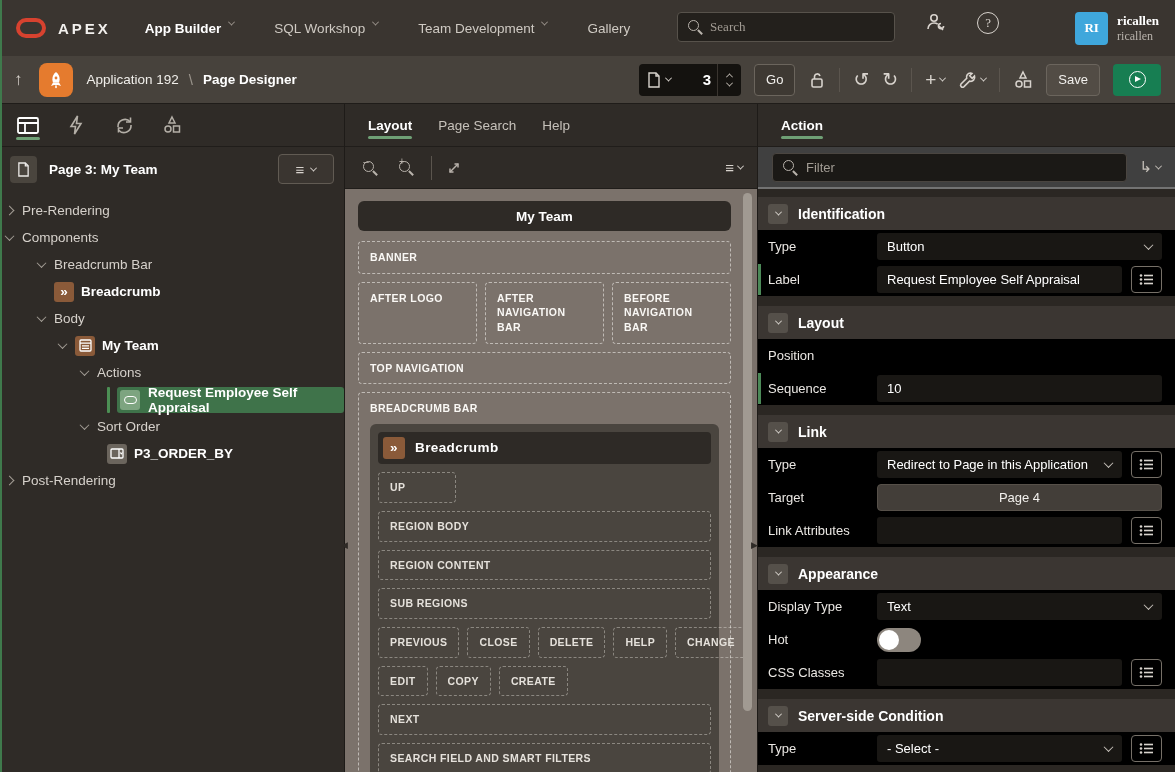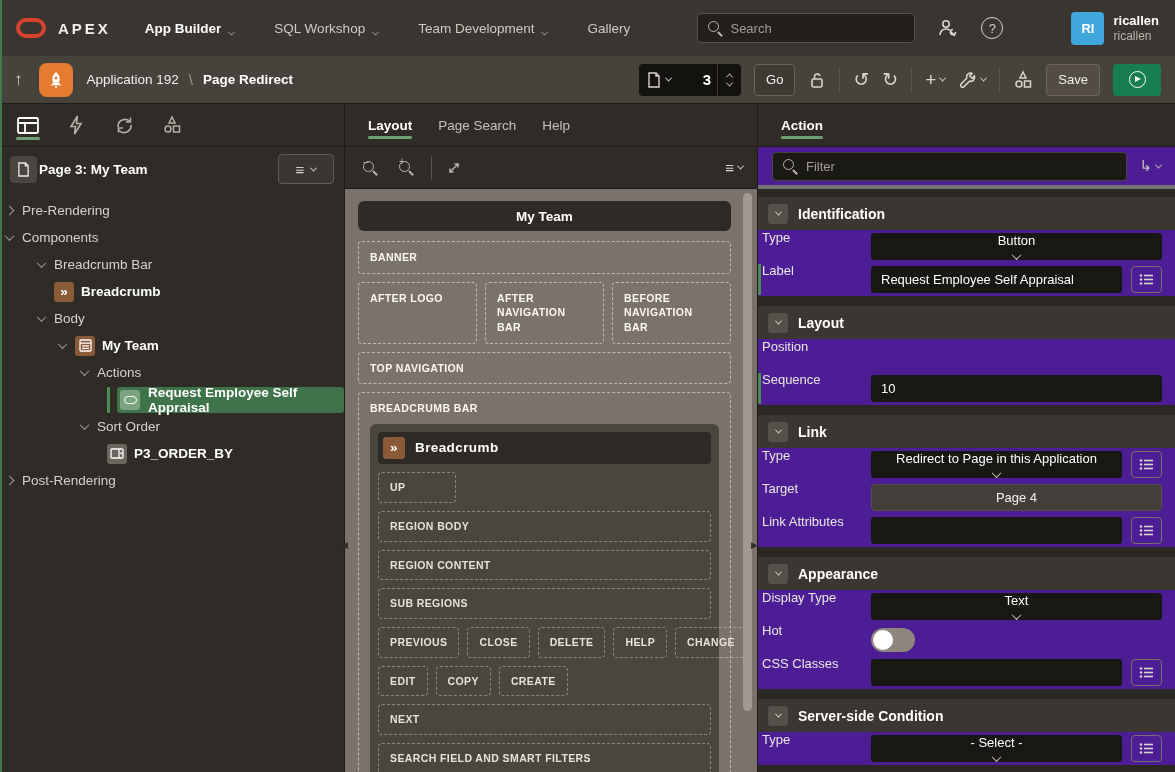--- a/index.html
+++ b/index.html
@@ -19,24 +19,24 @@
   .mag::after { content:""; position:absolute; left:9.5px; top:9.5px; width:5.5px; height:1.8px; background:currentColor; transform:rotate(45deg); transform-origin:left center; }
   .sep-v { width:1px; height:24px; background:#5B554E; flex:none; }
   .icon-btn { display:flex; align-items:center; justify-content:center; gap:4px; color:#D8D3CD; background:none; border:none; cursor:pointer; }
 
   
   .topbar { height:56px; background:#3A3530; display:flex; align-items:center; padding:0 16px; }
   .brand { display:flex; align-items:center; gap:12px; margin-right:34px; }
   .oracle-o { width:30px; height:20px; border:4px solid #D7422F; border-radius:10px; }
   .brand-name { font-weight:bold; letter-spacing:3px; font-size:15px; color:#F2F0ED; }
   .top-menus { display:flex; align-items:center; gap:40px; }
-  .top-menu { display:flex; align-items:flex-end; gap:8px; color:#CFCAC3; font-size:13.5px; cursor:pointer; }
+  .top-menu { display:flex; align-items:flex-start; gap:8px; color:#CFCAC3; font-size:13.5px; cursor:pointer; }
   .top-menu .chev { color:#9A948C; }
   .top-menu.primary { color:#FFFFFF; font-weight:bold; }
-  .topbar-right { margin-left:auto; display:flex; align-items:center; gap:22px; }
+  .topbar-right { margin-left:auto; display:flex; align-items:flex-start; gap:30px;font-family:Liberation Serif, serif; }
   .search-box { width:218px; height:30px; background:#23201C; border:1px solid #57524B; border-radius:4px; display:flex; align-items:center; gap:8px; padding:0 10px; }
   .search-box input { flex:1; background:transparent; border:none; outline:none; color:#E8E5E1; font-size:13px; font-family:inherit; }
   .search-box input::placeholder { color:#A29C94; }
   .round-help { width:22px; height:22px; border:1.6px solid #D8D3CD; border-radius:50%; display:flex; align-items:center; justify-content:center; font-size:13px; color:#D8D3CD; }
   .avatar { width:33px; height:33px; background:#3FA7DC; border-radius:4px; display:flex; align-items:center; justify-content:center; font-weight:bold; font-size:13px; color:#FFFFFF; }
   .user-block { line-height:1.2; }
   .user-block .uname { font-weight:bold; font-size:13px; color:#FFFFFF; }
   .user-block .usub { font-size:12px; color:#B9B3AC; }
 
   
@@ -70,21 +70,21 @@
   .tab.active { color:#FFFFFF; font-weight:bold; }
   .tab.active::after { content:""; position:absolute; left:13px; right:13px; bottom:7px; height:3px; border-radius:2px; background:#6FA075; }
 
   
   .icon-strip { height:43px; flex:none; border-bottom:1px solid #201D1A; display:flex; align-items:center; padding:0 16px; gap:24px; }
   .strip-icon { width:24px; height:28px; display:flex; align-items:center; justify-content:center; color:#B4AFA7; position:relative; cursor:pointer; }
   .strip-icon.active { color:#FFFFFF; }
   .strip-icon.active::after { content:""; position:absolute; left:0; right:0; bottom:-1px; height:3px; background:#6FA075; border-radius:2px; }
 
   
-  .page-row { height:44px; flex:none; display:flex; align-items:center; padding:0 10px; gap:2px; }
+  .page-row { height:44px; flex:none; display:flex; align-items:center; padding:0 10px; gap:12px; }
   .page-doc { width:27px; height:27px; background:#4A453E; border-radius:4px; display:flex; align-items:center; justify-content:center; }
   .page-title { font-weight:bold; font-size:13.5px; color:#FFFFFF; flex:1; }
   .menu-combo { width:56px; height:30px; border:1px solid #615B53; border-radius:4px; display:flex; align-items:center; justify-content:center; gap:7px; color:#D8D3CD; background:#3A3530; cursor:pointer; }
   .hamb { font-size:15px; line-height:1; }
 
   
   .tree { padding-top:6px; }
   .tree-row { height:27px; display:flex; align-items:center; gap:7px; color:#D6D1CB; font-size:13.5px; cursor:pointer; }
   .tree-row .chev { color:#A39D95; margin-right:2px; }
   .lvl0 { padding-left:6px; } .lvl1 { padding-left:38px; } .lvl2 { padding-left:59px; } .lvl3 { padding-left:81px; } .lvl4 { padding-left:107px; }
@@ -115,36 +115,36 @@
   .zone.inner { border-color:rgba(238,234,228,0.4); color:#E5E1DB; font-weight:600; margin-bottom:8px; padding:7px 11px; }
   .zone.inner.small { width:78px; }
   .btn-zone-row { display:flex; gap:8px; margin-bottom:8px; }
   .btn-zone-row .zone.inner { margin:0; flex:0 0 auto; }
   .canvas-scroll { position:absolute; right:5px; top:4px; width:9px; height:518px; background:#A19A92; border-radius:5px; }
   .collapse-handle { position:absolute; top:436px; font-size:9px; color:#2E2A26; z-index:5; cursor:pointer; }
   .collapse-handle.left { left:-4px; }
   .collapse-handle.right { right:-1px; }
 
   
-  .filter-row { height:42px; flex:none; border-bottom:4px solid #737373; background:#4c1d95; display:flex; align-items:center; padding:0 14px; gap:12px; }
+  .filter-row { height:42px; flex:none; border-bottom:2px solid #737373; background:#404040; display:flex; align-items:center; padding:0 14px; gap:12px; }
   .filter-box { flex:1; height:29px; background:#1B1916; border:1px solid #4A4540; border-radius:4px; display:flex; align-items:center; gap:9px; padding:0 10px; }
   .filter-box input { flex:1; background:transparent; border:none; outline:none; color:#E8E5E1; font-size:13px; font-family:inherit; }
   .filter-box input::placeholder { color:#A29C94; }
   .goto { display:flex; align-items:center; gap:4px; color:#C6C1BA; font-size:15px; }
   .prop-area { flex:1; padding-top:8px; overflow:hidden; }
   .prop-section { margin-bottom:10px; }
   .section-head { height:33px; background:#3B3632; display:flex; align-items:center; gap:10px; padding:0 10px; cursor:pointer; }
   .collapse-box { width:20px; height:20px; background:#55504A; border-radius:3px; display:flex; align-items:center; justify-content:center; color:#D8D3CD; flex:none; }
   .section-title { font-weight:bold; font-size:14px; color:#FFFFFF; }
-  .prop-row { height:33px; background:#4c1d95; display:flex; padding:0 13px 0 4px; position:relative; }
+  .prop-row { height:33px; background:#000000; display:flex; align-items:center; padding:0 13px 0 10px; position:relative; }
   .prop-row.changed::before { content:""; position:absolute; left:0; top:1px; bottom:1px; width:3px; background:#4C8A58; }
   .prop-label { width:109px; flex:none; font-size:13px; color:#EAE7E3; }
   .prop-field { flex:1; display:flex; align-items:center; gap:9px; }
   .select, .textbox { flex:1; height:27px; background:#191714; border-radius:3px; display:flex; align-items:center; padding:0 10px; color:#FFFFFF; font-size:13px; }
-  .select { justify-content:space-between; cursor:pointer;flex-direction:column; }
+  .select { justify-content:space-between; cursor:pointer; }
   .select .chev { color:#C6C1BA; }
   .textbox input { width:100%; background:transparent; border:none; outline:none; color:#FFFFFF; font-size:13px; font-family:inherit; }
   .menu-btn { width:31px; height:27px; border:1px solid #767068; border-radius:4px; background:transparent; display:flex; align-items:center; justify-content:center; flex:none; cursor:pointer; color:#D8D3CD; }
   .target-btn { flex:1; height:27px; background:#433E39; border:1px solid #565049; border-radius:4px; display:flex; align-items:center; justify-content:center; color:#F2F0ED; font-size:13px; cursor:pointer; }
   .toggle { width:44px; height:24px; background:#8D867E; border-radius:12px; position:relative; flex:none; cursor:pointer; }
   .toggle .knob { position:absolute; left:2px; top:2px; width:20px; height:20px; background:#FFFFFF; border-radius:50%; }
 </style>
 </head>
 <body>
 
@@ -203,21 +203,21 @@
       <svg width="20" height="20" viewBox="0 0 20 20">
         <path d="M10 2c2.5 1.6 3.6 4.4 3.6 7.2 0 1.2-.2 2.4-.6 3.4h-6c-.4-1-.6-2.2-.6-3.4C6.4 6.4 7.5 3.6 10 2z" fill="#fff"></path>
         <path d="M7 12.6 5 16l3-1h4l3 1-2-3.4z" fill="#fff"></path>
           <circle cx="10" cy="8" r="1.4" fill="#E57B2E"></circle>
           <rect x="9.2" y="15.2" width="1.6" height="3" rx="0.8" fill="#fff"></rect>
       </svg>
     </div>
     <div class="crumb">
       <span class="app-label">Application 192</span>
       <span class="bslash">\</span>
-      <span class="pd-label">Page Redirect</span>
+      <span class="pd-label">Page Designer</span>
     </div>
     <div class="toolbar-right">
       <div class="page-select">
         <span class="ps-doc">
           <svg width="14" height="16" viewBox="0 0 14 16" fill="none" stroke="#D8D3CD" stroke-width="1.4">
             <path d="M2 1h7l3 3v11H2z"></path>
               <path d="M9 1v3h3"></path>
           </svg>
           <i class="chev down sm"></i>
         </span>

